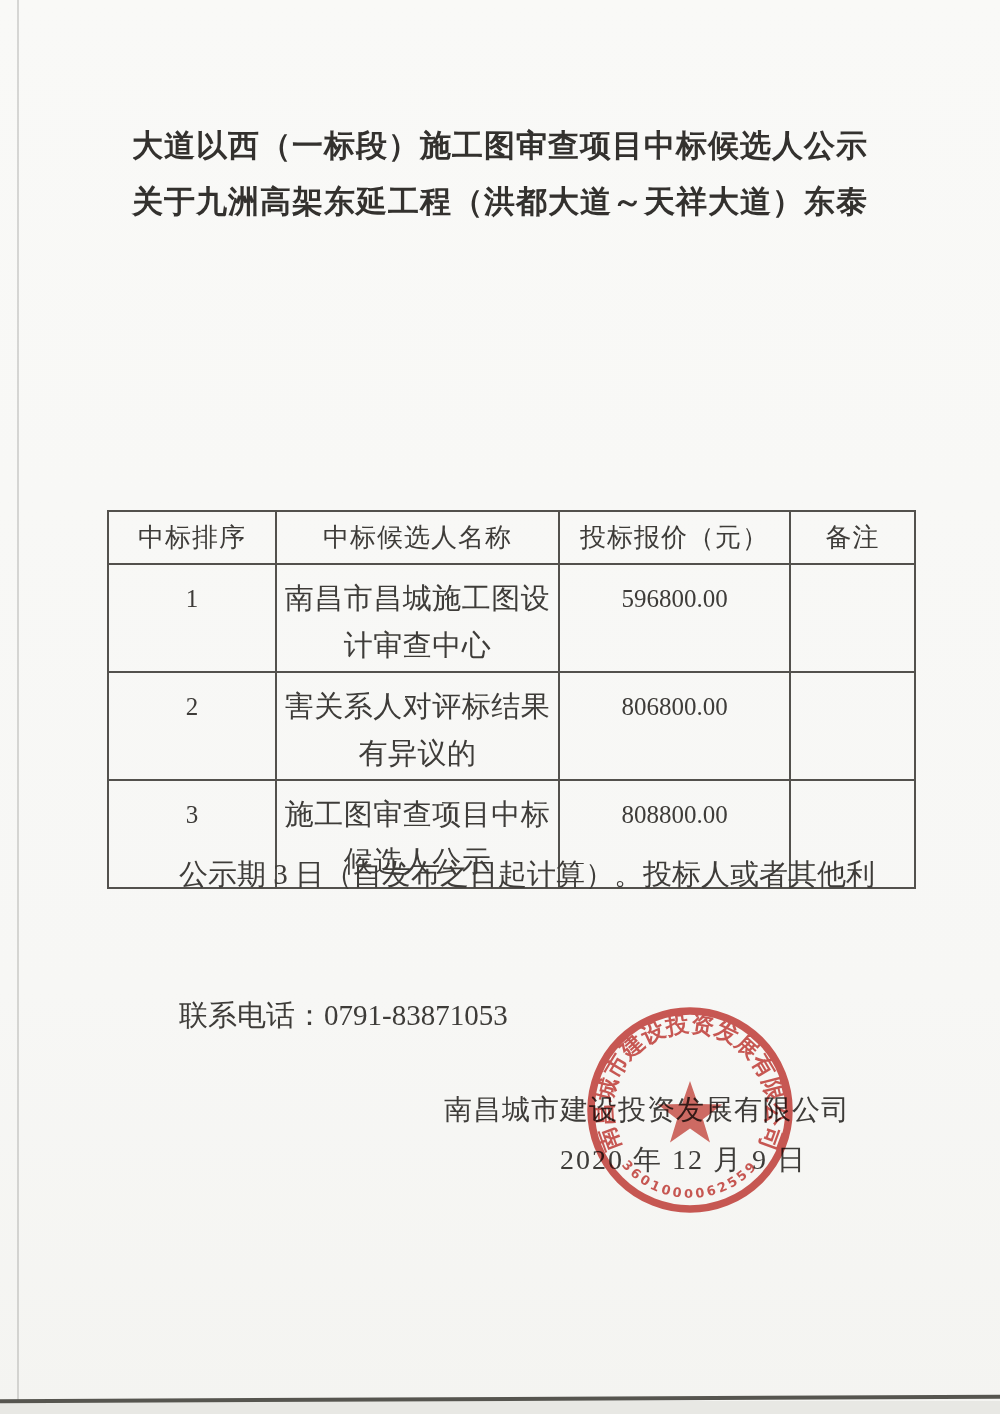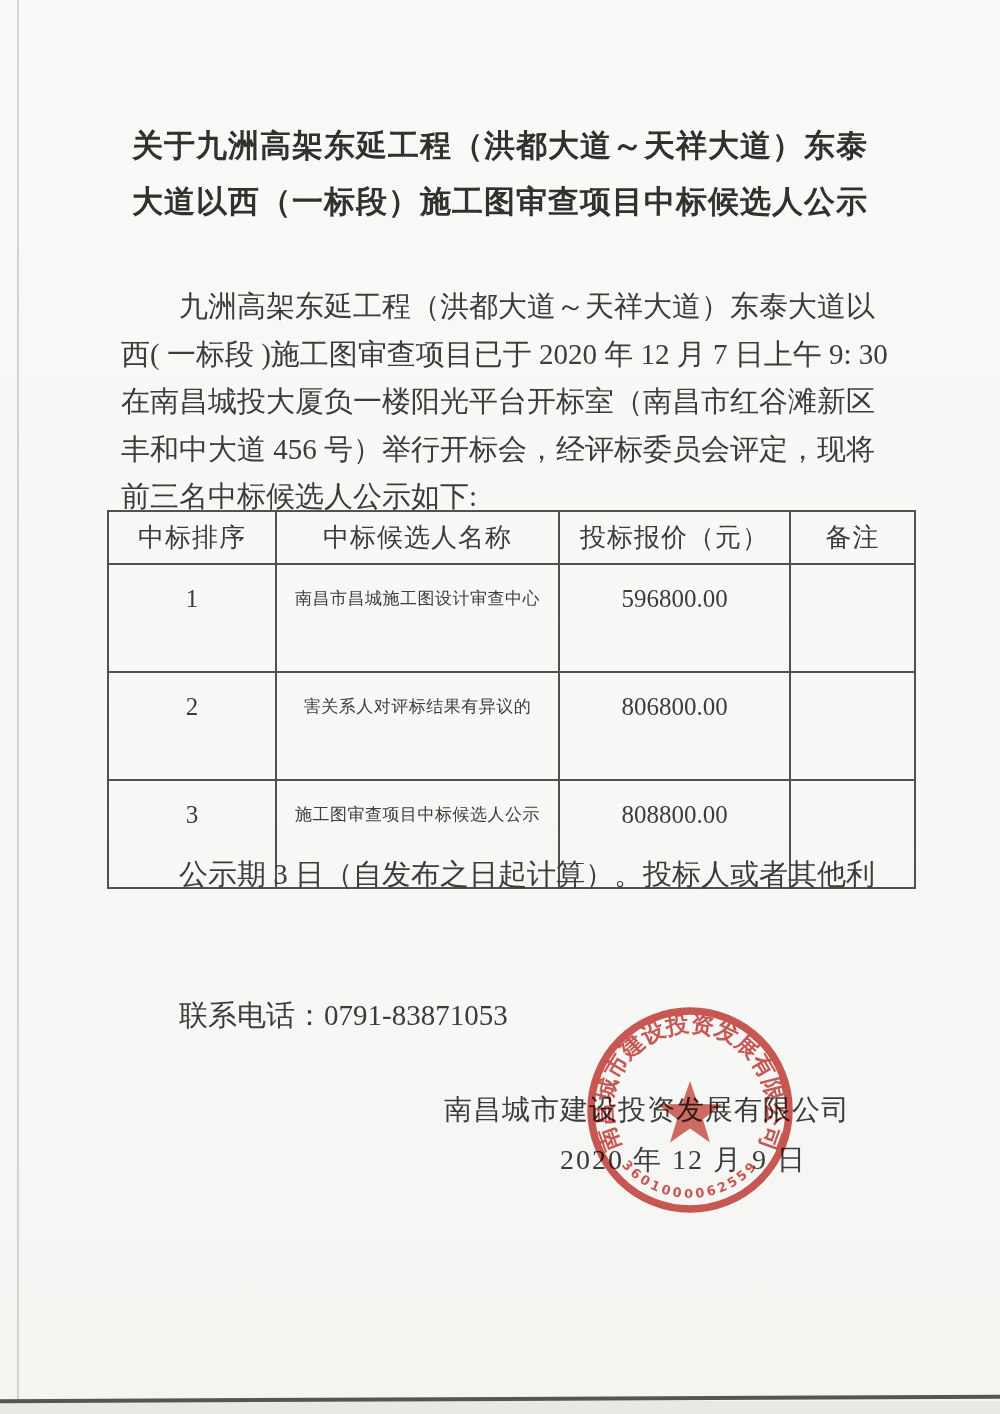--- a/index.html
+++ b/index.html
@@ -42,21 +42,21 @@
   }
   .bid-table th, .bid-table td { border:2px solid #53514d; }
   .bid-table th {
     height:49px; font-weight:normal; font-size:26px;
     text-align:center; vertical-align:middle; letter-spacing:1px;
   }
   .bid-table td {
     height:96px; vertical-align:top; text-align:center;
     padding:10px 2px 0 2px; line-height:47px;
   }
-  .bid-table td.c-name { font-size:17px; word-break:break-all; letter-spacing:0.5px; }
+  .bid-table td.c-name { font-size:29px; word-break:break-all; letter-spacing:0.5px; }
 
   .signature {
     position:absolute; top:1086px; right:150px;
     font-size:28px; line-height:47px; letter-spacing:1px; white-space:nowrap;
   }
   .sign-date {
     position:absolute; top:1136px; left:560px; width:250px; text-align:left;
     font-size:28px; line-height:47px; letter-spacing:2px; white-space:nowrap;
   }
   svg.stamp {
@@ -67,31 +67,24 @@
   svg.stamp .code-text { font-family:"DejaVu Sans","Liberation Sans",sans-serif; font-size:13px; letter-spacing:3px; font-weight:bold; }
 </style>
 </head>
 <body>
 
 <div class="page">
 
   <div class="scan-left"></div>
 
   <div class="title">
+    <div>大道以西（一标段）施工图审查项目中标候选人公示</div>
     <div>关于九洲高架东延工程（洪都大道～天祥大道）东泰</div>
-    <div>大道以西（一标段）施工图审查项目中标候选人公示</div>
   </div>
 
-  <div class="para intro">
-    <div class="line indent">九洲高架东延工程（洪都大道～天祥大道）东泰大道以</div>
-    <div class="line">西( 一标段 )施工图审查项目已于 2020 年 12 月 7 日上午 9: 30</div>
-    <div class="line">在南昌城投大厦负一楼阳光平台开标室（南昌市红谷滩新区</div>
-    <div class="line">丰和中大道 456 号）举行开标会，经评标委员会评定，现将</div>
-    <div class="line">前三名中标候选人公示如下:</div>
-  </div>
 
   <table class="bid-table">
     <colgroup>
       <col style="width:168px">
         <col style="width:283px">
         <col style="width:231px">
         <col style="width:125px">
     </colgroup>
     <thead>
       <tr>

